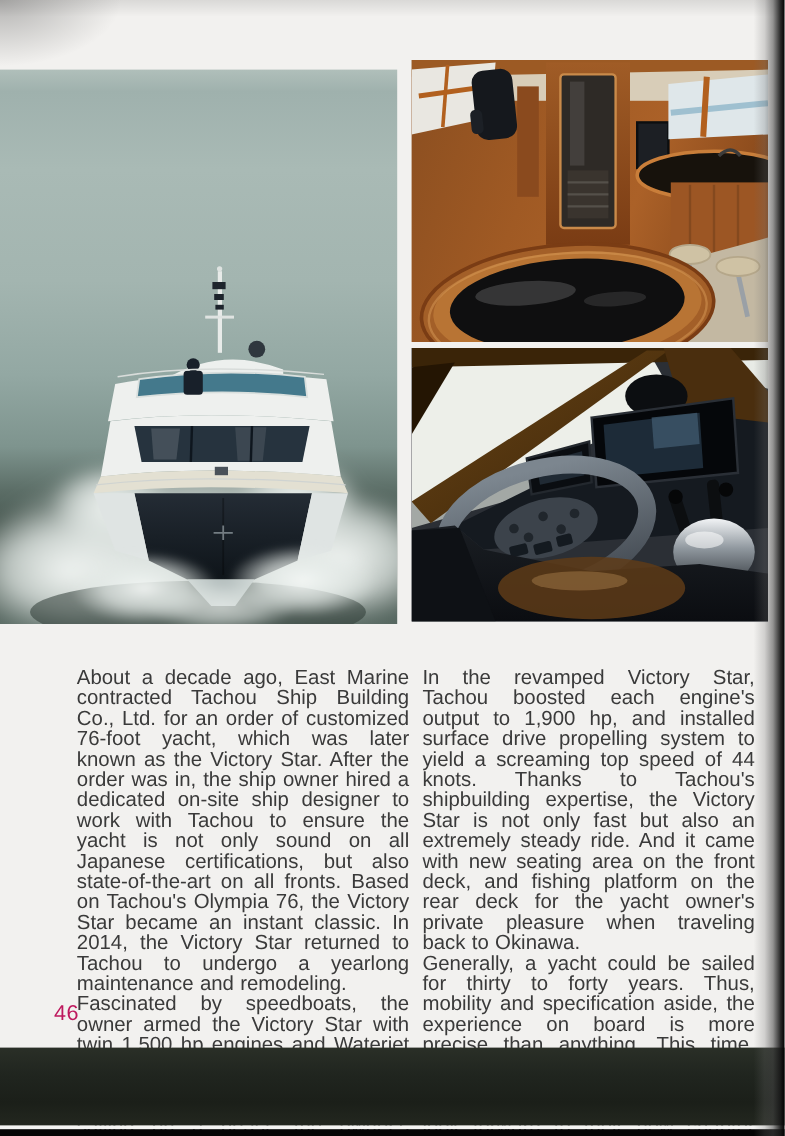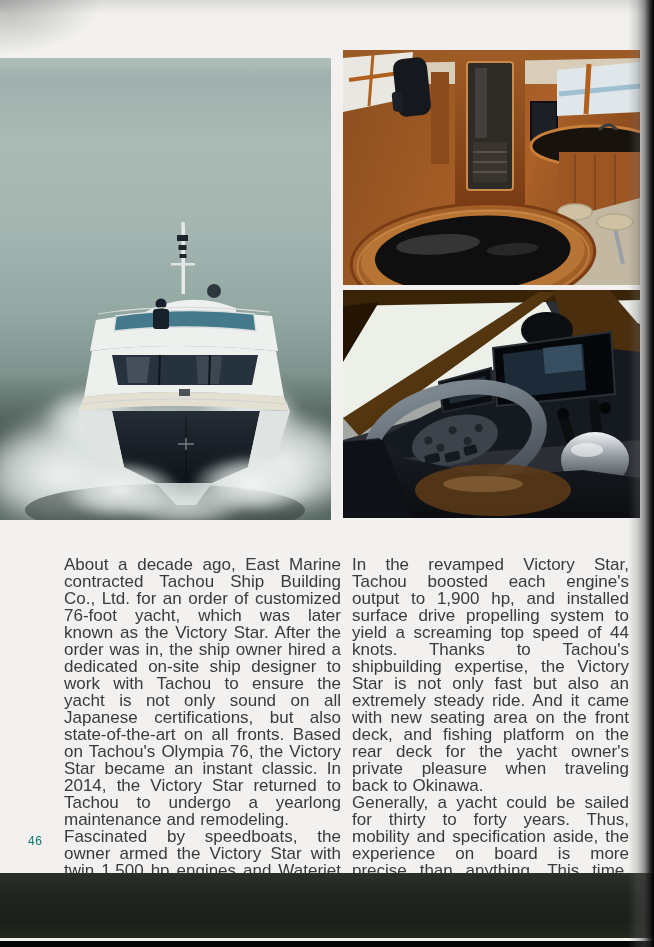--- a/index.html
+++ b/index.html
@@ -20,21 +20,21 @@
       #7e948e 68%, #5b6d66 76%, #43524b 84%, #3c4b44 90%, #55665f 100%);}
   .photo-salon{left:343px;top:50px;width:297px;height:235px;
     background:linear-gradient(110deg,#8a4e20 0%,#a05a24 35%,#ab6128 60%,#8a4a1c 85%,#713a14 100%);}
   .photo-helm{left:343px;top:290px;width:297px;height:228px;background:#2b2f35;}
   .col{position:absolute;top:556px;width:277px;color:#3a3a3a;font-size:17px;
     line-height:17px;text-align:justify;-moz-text-align-last:auto;}
   .col p{margin:0;padding:0;word-spacing:0.5px;}
   .col p.justify-last{text-align-last:justify;}
   .col-left{left:64px;}
   .col-right{left:352px;}
-  .page-number{position:absolute;left:28px;top:834px;font-size:12px;color:#0f766e;letter-spacing:0.5px;}
+  .page-number{position:absolute;left:45px;top:834px;font-size:18px;color:#be185d;letter-spacing:0.5px;}
   .footer-strip{position:absolute;left:0;top:873px;width:654px;height:65px;
     background:linear-gradient(180deg,#2a2f27 0%,#20251f 35%,#1b1f19 70%,#23271f 100%);}
   .footer-white-line{position:absolute;left:0;top:938px;width:654px;height:3px;background:#f4f4f2;}
   .footer-black{position:absolute;left:0;top:941px;width:654px;height:6px;background:#050505;}
   .edge-shadow{position:absolute;right:0;top:0;width:26px;height:947px;pointer-events:none;
     background:linear-gradient(to right,rgba(90,90,90,0) 0%,rgba(110,110,110,0.25) 35%,
       rgba(70,70,70,0.55) 62%,rgba(25,25,25,0.92) 86%,#000 100%);}
 </style>
 </head>
 <body>

